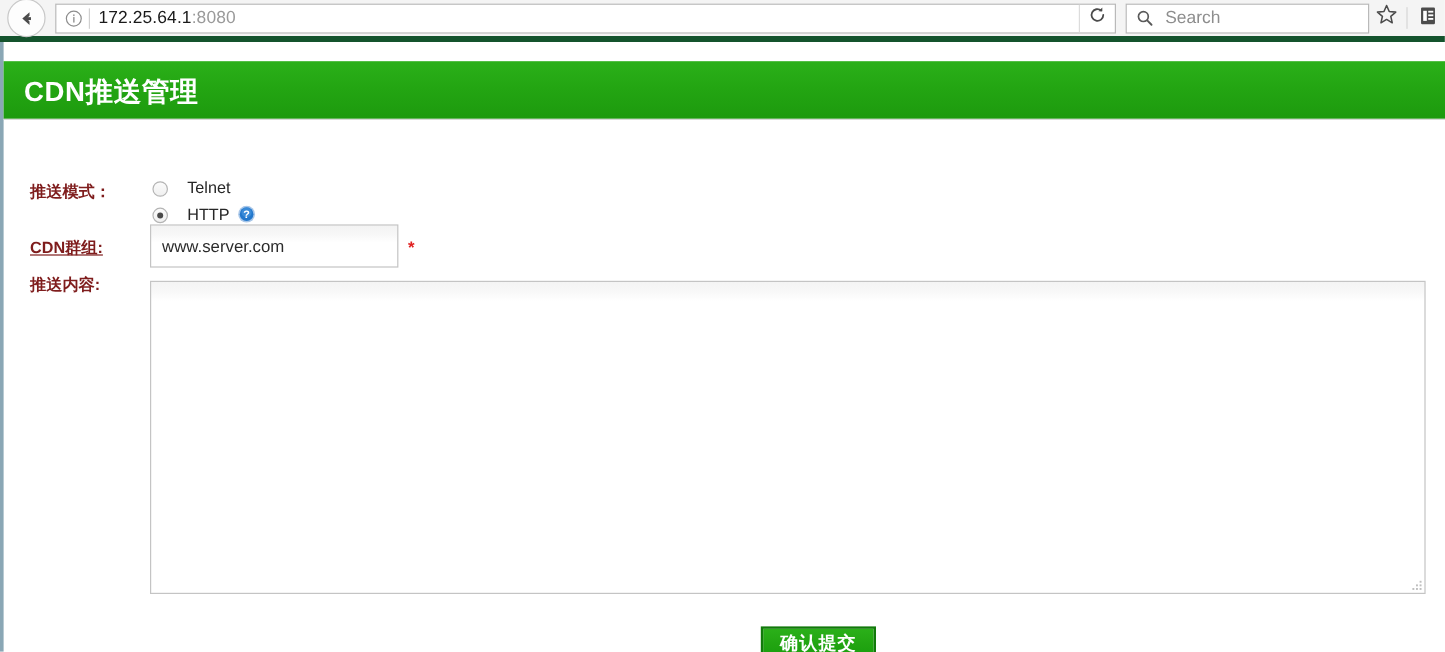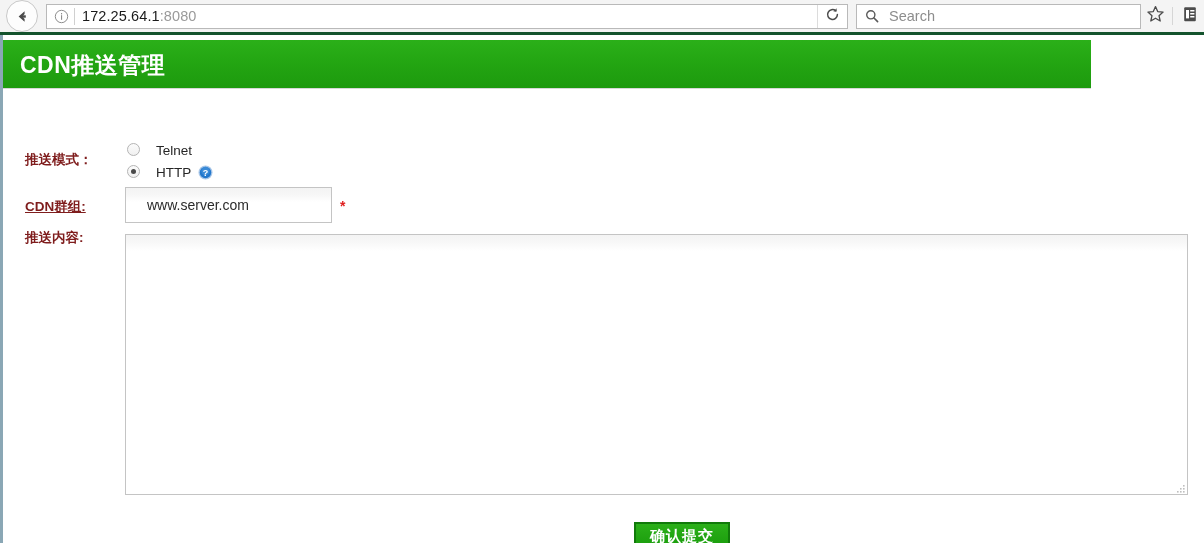--- a/index.html
+++ b/index.html
@@ -14,21 +14,21 @@
     font-family: "Liberation Sans", "DejaVu Sans", sans-serif;
     -webkit-font-smoothing: antialiased;
   }
 
   
   .browser-toolbar {
     position: absolute;
     left: 0; top: 0;
     width: 1204px; height: 35px;
     background: #f4f4f4;
-    border-bottom: 3px solid #14532d;
+    border-bottom: 5px solid #14532d;
     box-sizing: border-box;
     display: flex;
     align-items: center;
   }
   .nav-back {
     width: 30px; height: 30px;
     margin-left: 6px;
     border-radius: 50%;
     border: 1px solid #c8c8c8;
     background: #fdfdfd;
@@ -74,21 +74,21 @@
   .url-text .port { color: #9a9a9a; }
   .reload-btn {
     width: 28px; height: 23px;
     margin-right: 1px;
     border-left: 1px solid #dcdcdc;
     display: flex; align-items: center; justify-content: center;
     flex: none;
     cursor: pointer;
   }
   .searchbar {
-    width: 285px; height: 25px;
+    width: 203px; height: 25px;
     margin-left: 8px;
     background: #ffffff;
     border: 1px solid #b9b9b9;
     box-sizing: border-box;
     display: flex;
     align-items: center;
     flex: none;
   }
   .searchbar .s-ico {
     width: 22px; height: 22px;
@@ -123,22 +123,22 @@
   .page {
     position: absolute;
     left: 0; top: 35px;
     width: 1204px; height: 508px;
     background: #ffffff;
     box-sizing: border-box;
     border-left: 3px solid #8aa7b5;
   }
   .app-header {
     position: absolute;
-    left: 0; top: 5px;
-    width: 1088px; height: 49px;
+    left: 0; top: 16px;
+    width: 1202px; height: 49px;
     background: linear-gradient(180deg, #2bb019 0%, #23a512 48%, #1d9a0e 100%);
     border-bottom: 1px solid #d8d8d8;
     box-sizing: border-box;
   }
   .app-title {
     position: absolute;
     left: 17px; top: 10px;
     font-size: 23px;
     font-weight: bold;
     color: #ffffff;
@@ -155,21 +155,21 @@
     position: absolute;
     font-size: 13.5px;
     font-weight: bold;
     color: #7f1d1d;
     white-space: nowrap;
   }
 
   .radio-group { position: absolute; }
   .radio-line {
     display: flex;
-    align-items: flex-start;
+    align-items: flex-end;
     height: 21px;
   }
   .radio {
     width: 13px; height: 13px;
     border-radius: 50%;
     border: 1px solid #b4b4b4;
     background: linear-gradient(180deg, #fbfbfb, #f0f0f0);
     box-sizing: border-box;
     display: flex; align-items: center; justify-content: center;
     flex: none;
@@ -198,21 +198,21 @@
 
   .text-input {
     position: absolute;
     box-sizing: border-box;
     border: 1px solid #c4c4c4;
     background: #ffffff;
     background-image: linear-gradient(180deg, #f3f3f3 0px, #f7f7f7 7px, #ffffff 14px);
     font-family: inherit;
     font-size: 14px;
     color: #2b2b2b;
-    padding: 0 21px;
+    padding: 0 9px;
     outline: none;
   }
   .req-star {
     position: absolute;
     color: #e02020;
     font-size: 14px;
     font-weight: bold;
   }
 
   .text-area {

